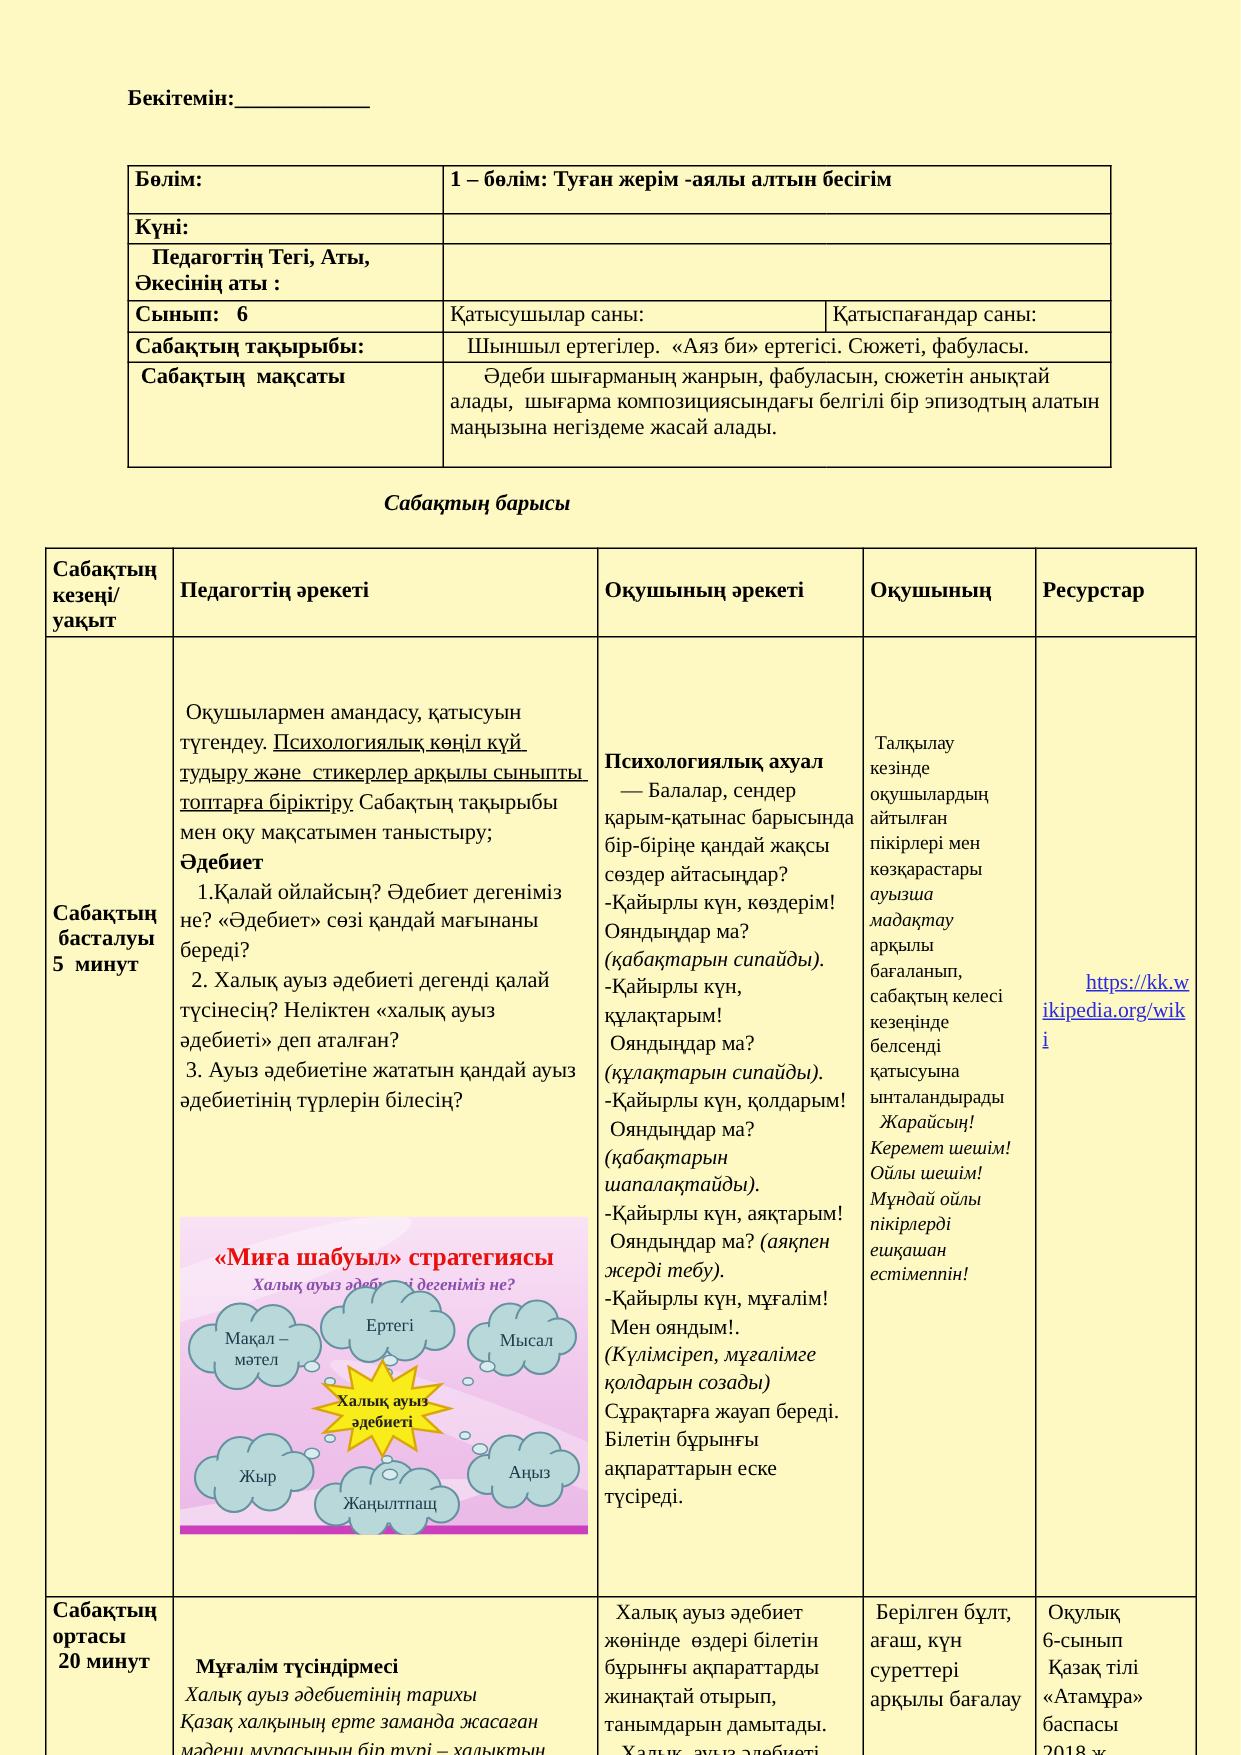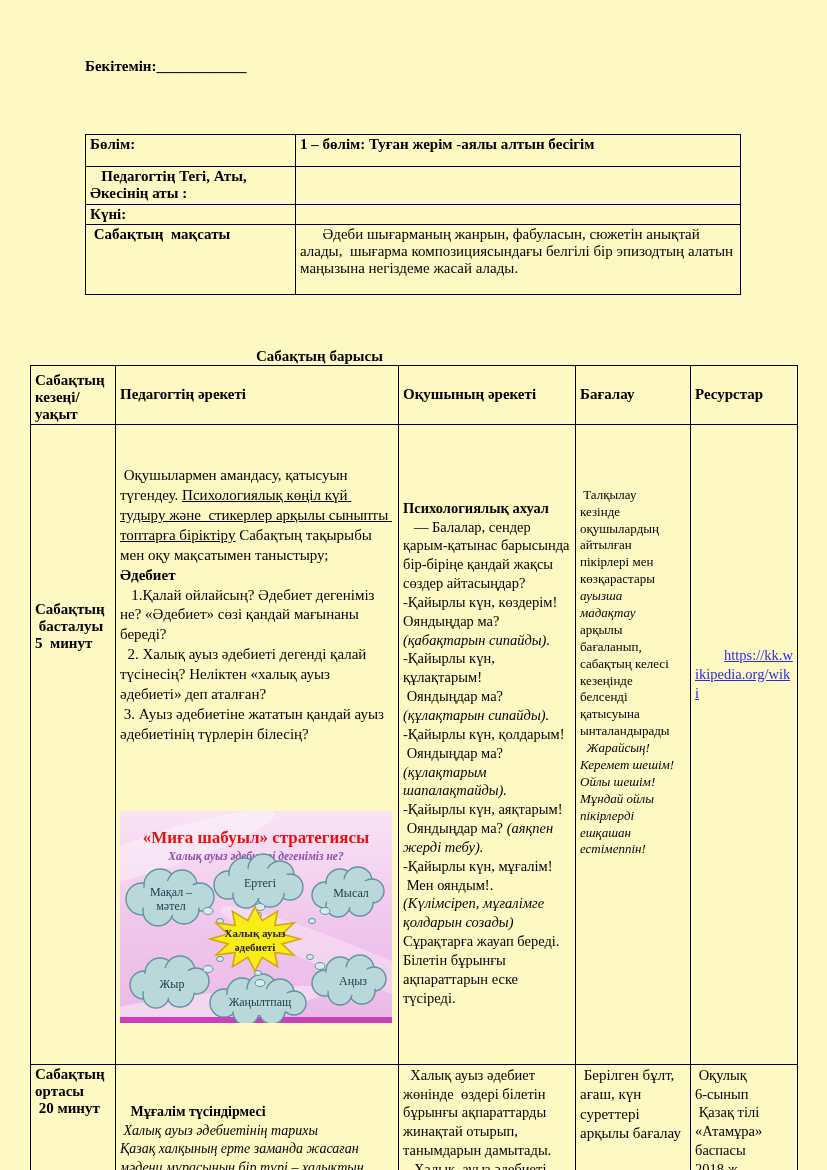--- a/index.html
+++ b/index.html
@@ -6,25 +6,25 @@
   .page{
     position:relative;width:827px;height:1170px;background:#fef9c3;overflow:hidden;
     font-family:"Liberation Serif","DejaVu Serif",serif;color:#000;font-size:15px;padding-left:11px;
   }
   .approve{position:absolute;left:85px;top:58px;font-weight:bold;white-space:pre;}
   .doc-title{position:absolute;left:195px;top:80px;font-weight:bold;white-space:pre;}
 
   table{border-collapse:collapse;table-layout:fixed;}
   td,th{border:1px solid #000;vertical-align:top;padding:1px 4px;white-space:pre-wrap;
         overflow:hidden;text-align:left;}
-  .info-table{position:absolute;left:85px;top:110px;width:655px;margin-top:24px;}
+  .info-table{position:absolute;left:85px;top:110px;width:655px;}
   .info-table .lbl{font-weight:bold;}
   .b{font-weight:bold;}
 
-  .flow-title{position:absolute;left:256px;top:348px;font-weight:bold;}
+  .flow-title{position:absolute;left:256px;top:328px;font-weight:bold;font-style:italic;}
   .flow-table{position:absolute;left:30px;top:365px;width:767px;height:770px;}
   .flow-table th{font-weight:bold;font-size:15px;padding-top:6px;}
   .stage-cell{font-weight:bold;font-size:15px;}
   .teacher-cell{font-size:15px;line-height:1.33;}
   .student-cell{font-size:14.5px;line-height:1.3;}
   .assess-cell{font-size:13px;line-height:1.3;}
   .resource-cell{font-size:14.5px;line-height:1.3;word-break:break-all;}
 
   .pad-stage1{padding-top:176px;}
   .pad-student1{padding-top:36px;}
@@ -54,28 +54,37 @@
     <colgroup>
         <col style="width:210px">
         <col style="width:255px">
         <col style="width:190px">
       </colgroup>
     <tbody>
         <tr style="height:32px">
       <td class="lbl">Бөлім:</td>
       <td colspan="2" class="b">1 – бөлім: Туған жерім -аялы алтын бесігім</td>
     </tr>
+    <tr style="height:17px">
+      <td class="lbl">Күні:</td>
+      <td colspan="2"></td>
+    </tr>
     <tr style="height:38px">
       <td class="lbl">   Педагогтің Тегі, Аты,
 Әкесінің аты :</td>
       <td colspan="2"></td>
     </tr>
-    <tr style="height:17px">
-      <td class="lbl">Күні:</td>
-      <td colspan="2"></td>
+    <tr style="height:21px">
+      <td class="lbl">Сынып:   6</td>
+      <td>Қатысушылар саны:</td>
+      <td>Қатыспағандар саны:</td>
+    </tr>
+    <tr style="height:20px">
+      <td class="lbl">Сабақтың тақырыбы:</td>
+      <td colspan="2">   Шыншыл ертегілер.  «Аяз би» ертегісі. Сюжеті, фабуласы.</td>
     </tr>
     <tr style="height:70px">
       <td class="lbl"> Сабақтың  мақсаты</td>
       <td colspan="2">      Әдеби шығарманың жанрын, фабуласын, сюжетін анықтай алады,  шығарма композициясындағы белгілі бір эпизодтың алатын маңызына негіздеме жасай алады.</td>
     </tr>
   </tbody>
     </table>
 
   <div class="flow-title">Сабақтың барысы</div>
 
@@ -87,21 +96,21 @@
         <col style="width:115px">
         <col style="width:107px">
       </colgroup>
     <tbody>
         <tr style="height:55px">
       <th>Сабақтың
 кезеңі/
 уақыт</th>
       <th style="padding-top:20px">Педагогтің әрекеті</th>
       <th style="padding-top:20px">Оқушының әрекеті</th>
-      <th style="padding-top:20px">Бағалау</th>
+      <th style="padding-top:20px">Оқушының</th>
       <th style="padding-top:20px">Ресурстар</th>
     </tr>
 
     <tr style="height:510px">
       <td class="stage-cell pad-stage1">Сабақтың
  басталуы
 5  минут</td>
       <td class="teacher-cell">
         <div><span class="run "> Оқушылармен амандасу, қатысуын түгендеу. </span><span class="run underline">Психологиялық көңіл күй тудыру және  стикерлер арқылы сыныпты топтарға біріктіру</span><span class="run "> Сабақтың тақырыбы мен оқу мақсатымен таныстыру;
 </span><span class="run bold">Әдебиет</span><span class="run ">
@@ -217,21 +226,21 @@
           </g>
         </svg>
       </td>
       <td class="student-cell pad-student1">
         <div><span class="run bold">Психологиялық ахуал</span><span class="run ">
    — Балалар, сендер қарым-қатынас барысында бір-біріңе қандай жақсы сөздер айтасыңдар?
 -Қайырлы күн, көздерім! Ояндыңдар ма? </span><span class="run italic">(қабақтарын сипайды).</span><span class="run ">
 -Қайырлы күн, құлақтарым!
  Ояндыңдар ма? </span><span class="run italic">(құлақтарын сипайды).</span><span class="run ">
 -Қайырлы күн, қолдарым!
- Ояндыңдар ма? </span><span class="run italic">(құлақтарым шапалақтайды).</span><span class="run ">
+ Ояндыңдар ма? </span><span class="run italic">(қабақтарын шапалақтайды).</span><span class="run ">
 -Қайырлы күн, аяқтарым!
  Ояндыңдар ма? </span><span class="run italic">(аяқпен жерді тебу).</span><span class="run ">
 -Қайырлы күн, мұғалім!
  Мен ояндым!. </span><span class="run italic">(Күлімсіреп, мұғалімге қолдарын созады)</span><span class="run ">
 Сұрақтарға жауап береді.
 Білетін бұрынғы
 ақпараттарын еске
 түсіреді.</span></div>
       </td>
       <td class="assess-cell pad-assess1">

